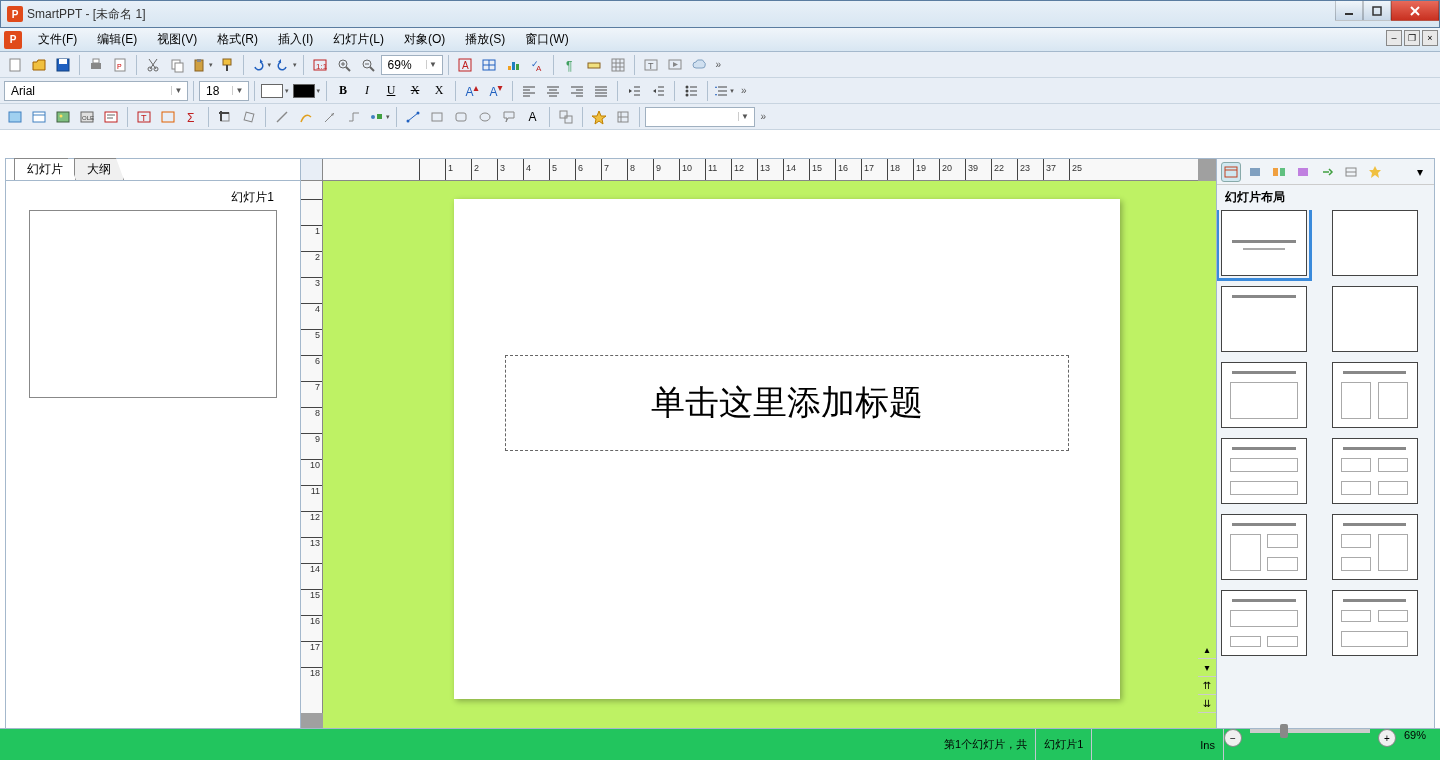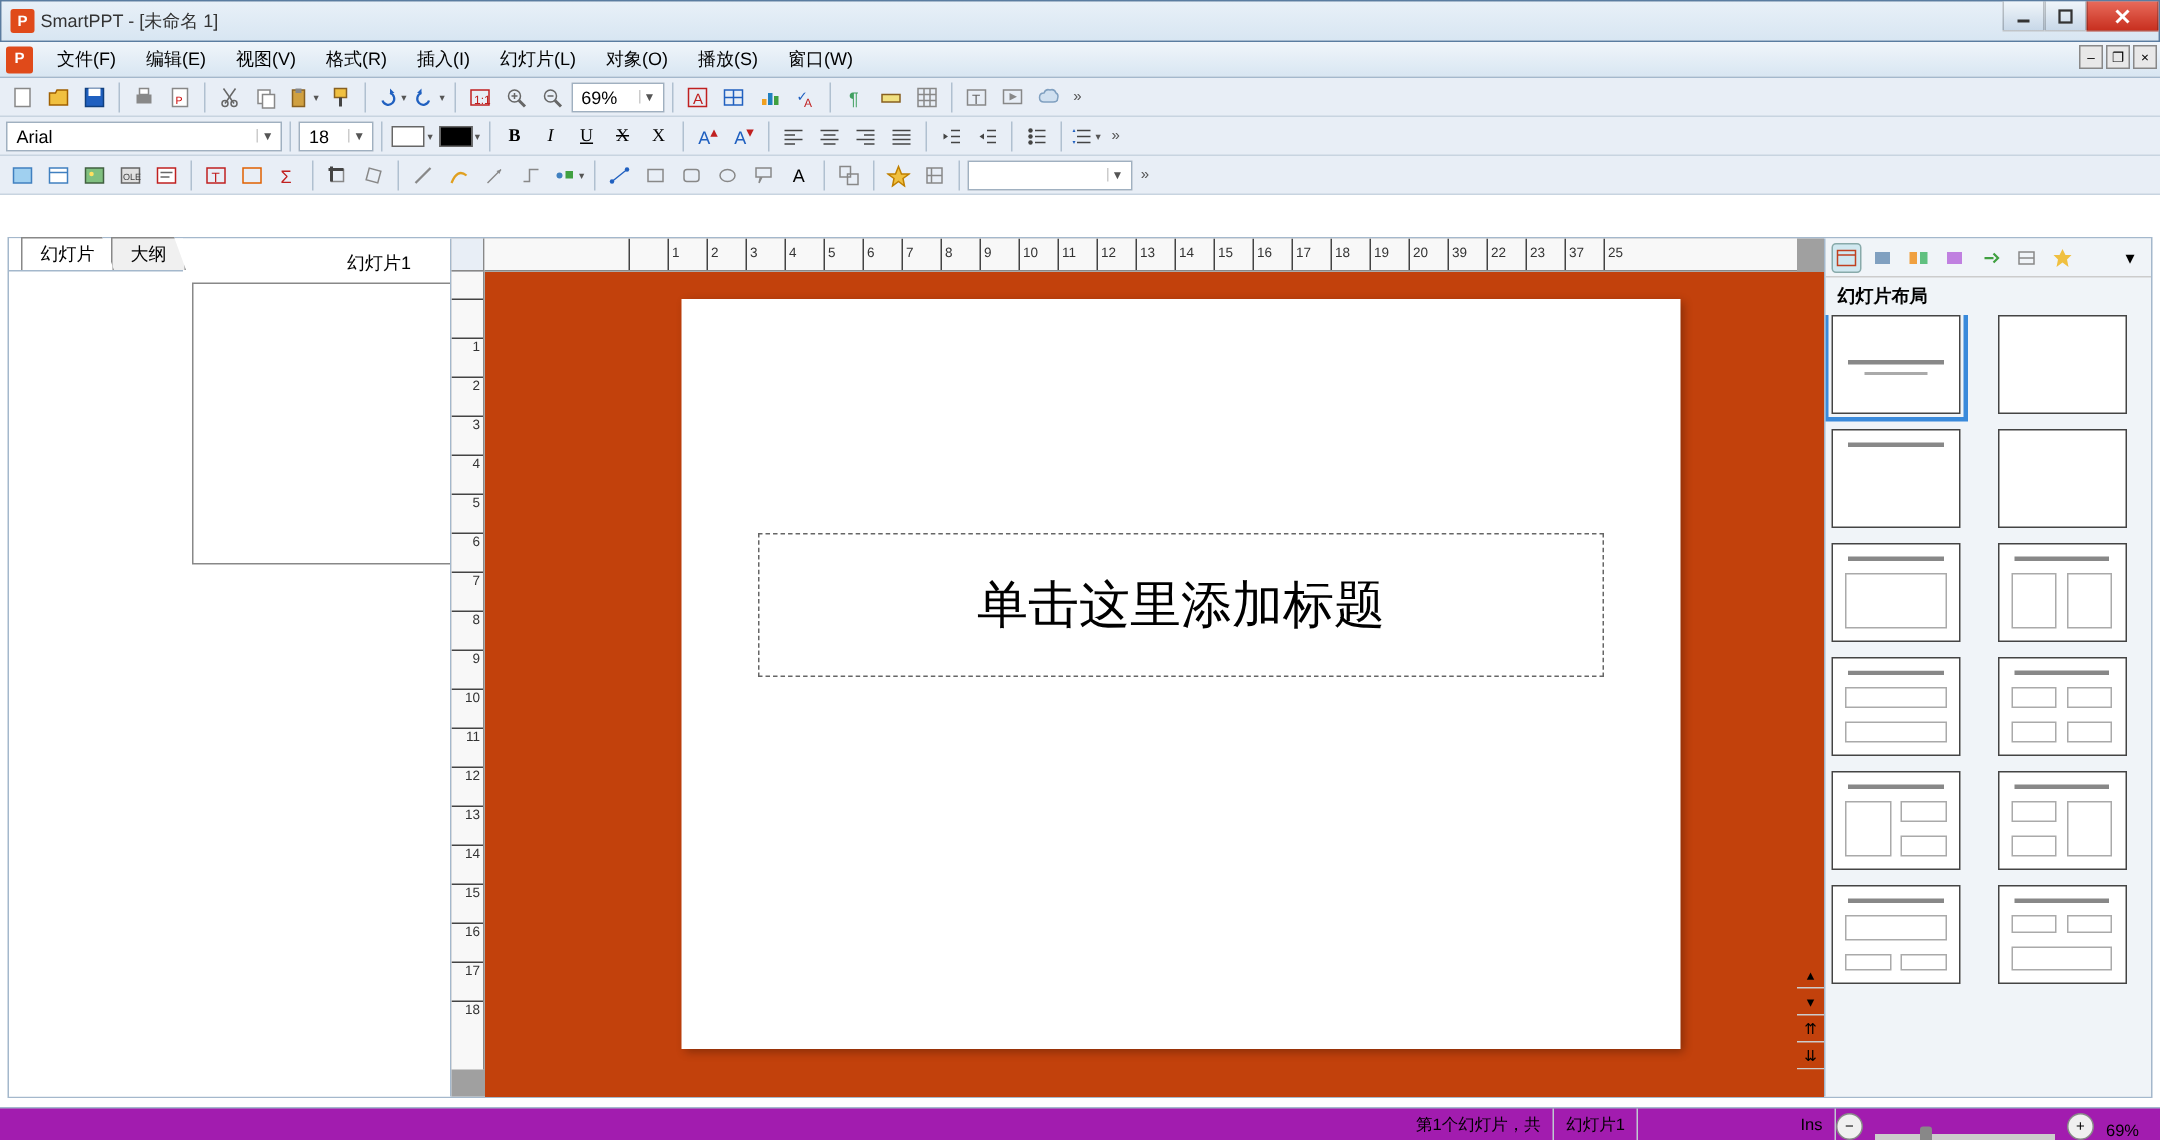--- a/index.html
+++ b/index.html
@@ -18,56 +18,56 @@
 .menubar .mdi-btn { width:16px; height:16px; border:1px solid #888; background:#e8e8e8; display:flex;align-items:center;justify-content:center;font-size:9px;}
 .toolbar { height: 26px; background: #e8eef6; border-bottom: 1px solid #c8d4e0; display: flex; align-items: center; padding: 0 4px; gap: 2px; }
 .toolbar .sep { width: 1px; height: 20px; background: #b0c0d0; margin: 0 3px; }
 .tbtn { min-width: 22px; height: 22px; display: flex; align-items: center; justify-content: center; border: 1px solid transparent; border-radius: 3px; cursor: default; position:relative;}
 .tbtn svg { display:block; }
 .tbtn.drop::after { content:"▾"; font-size:7px; color:#555; margin-left:2px;}
 .combo { height: 20px; border: 1px solid #a0b0c0; background: #fff; display: flex; align-items: center; padding: 0 2px; }
 .combo .drop { width: 14px; text-align: center; font-size: 8px; color: #555; border-left: 1px solid #ccc; }
 .chevrons { font-size:10px; color:#555; padding:0 4px; cursor:default;}
 .workspace { position: absolute; top: 158px; left: 5px; right: 5px; bottom: 28px; display: flex; border:1px solid #a4b8cc;}
-.left-panel { width: 295px; background: #fff; display: flex; flex-direction: row; border-right: 1px solid #a4b8cc; }
+.left-panel { width: 295px; background: #fff; display: flex; flex-direction: column; border-right: 1px solid #a4b8cc; }
 .left-tabs { height: 22px; display: flex; align-items: flex-end; padding-left: 8px; background:#fff; border-bottom:1px solid #a4b8cc; position:relative;}
 .left-tab { padding: 2px 12px; border: 1px solid #888; border-bottom: none; background: #f0f0f0; clip-path: polygon(0 0, calc(100% - 8px) 0, 100% 100%, 0 100%); margin-right:-2px; font-size:12px;}
 .left-tab.active { background: #fff; position:relative; z-index:1;}
 .thumb-area { flex: 1; overflow-y: auto; padding: 6px; }
 .thumb-title { text-align: right; padding: 2px 20px 2px 0; font-size:12px;}
 .thumb { width: 248px; height: 188px; border: 1px solid #888; background: #fff; margin: 2px auto; }
 .center-panel { flex: 1; display: flex; flex-direction: column; background:#a0a0a0; position:relative;}
 .ruler-corner { position:absolute; left:0; top:0; width:22px; height:22px; background:#e8eef6; border-right:1px solid #888; border-bottom:1px solid #888; z-index:2;}
 .ruler-h { position:absolute; left:22px; top:0; right:18px; height:22px; background:#f8f8f8; border-bottom:1px solid #888; z-index:2; overflow:hidden;}
 .ruler-h-inner { position:absolute; left:96px; top:0; height:100%; display:flex;}
 .ruler-h-inner .tick { width:26px; height:100%; border-left:1px solid #444; font-size:9px; color:#333; display:flex; align-items:flex-start; padding-left:2px; padding-top:4px;}
 .ruler-v { position:absolute; left:0; top:22px; bottom:18px; width:22px; background:#f8f8f8; border-right:1px solid #888; z-index:2; overflow:hidden;}
 .ruler-v-inner { position:absolute; top:18px; left:0; width:100%;}
 .ruler-v-inner .tick { height:26px; width:100%; border-top:1px solid #444; font-size:9px; color:#333; display:flex; justify-content:flex-end; padding-right:2px; padding-top:0;}
-.canvas-scroll { position:absolute; left:22px; top:22px; right:0; bottom:0; background:#c2410c; overflow:auto;padding-left:35px;}
+.canvas-scroll { position:absolute; left:22px; top:22px; right:0; bottom:0; background:#bef264; overflow:auto;padding-left:35px;}
 .canvas-scroll::-webkit-scrollbar { width:18px; height:18px;}
 .canvas-scroll::-webkit-scrollbar-track { background:#e8e8e8; border:1px solid #ccc;}
 .canvas-scroll::-webkit-scrollbar-thumb { background:#c8c8c8; border:1px solid #888;}
 .slide { width: 666px; height: 500px; background: #fff; margin: 18px auto 40px; position: relative; box-shadow: 2px 2px 6px rgba(0,0,0,0.3);}
 .ph { position:absolute; border: 1.5px dashed #666; display:flex; align-items:flex-start; justify-content:center; padding-top:12px; font-family: "SimSun", serif; color:#000;}
 .ph.title { left:51px; top:156px; width:564px; height:96px; font-size:34px; align-items:center; padding-top:0;}
 .ph.sub { left:98px; top:276px; width:468px; height:130px; font-size:22px;}
 .pan-btn { height:18px; display:flex; align-items:center; justify-content:center; font-size:10px; border-bottom:1px solid #ccc;}
 .right-panel { width: 218px; background: #f0f4f8; display: flex; flex-direction: column; border-left: 1px solid #a4b8cc;}
 .rp-tabs { height: 26px; display: flex; align-items: center; padding: 0 4px; gap: 4px; border-bottom:1px solid #ccc;}
 .rp-tab { width: 20px; height: 20px; border: 1px solid transparent; display:flex;align-items:center;justify-content:center; border-radius:3px;}
 .rp-tab.active { border-color:#8aa; background:#d0e8f0;}
 .rp-title { padding: 4px 8px; font-size: 12px; font-weight: bold; }
 .layouts { flex:1; overflow-y:auto; padding: 0 4px; display:grid; grid-template-columns: 1fr 1fr; gap:10px 12px; align-content:start;}
 .layout-item { width: 86px; height: 66px; border: 1px solid #444; background: #fff; position:relative; cursor:default;}
 .layout-item.sel { outline: 3px solid #3a8adb; outline-offset:2px;}
 .layout-item .l-title{position:absolute;left:12%;right:12%;height:3px;background:#888;}
 .layout-item .l-box{position:absolute;border:1px solid #aaa;}
 .rp-footer { padding: 4px 8px; font-size:12px; border-top:1px solid #ccc;}
-.statusbar { position: absolute; left: 0; right: 0; bottom: 0; height: 22px; background: #a21caf; border-top: 1px solid #a4b8cc; display: flex; align-items: flex-end; font-size: 11px; padding: 0 6px;}
+.statusbar { position: absolute; left: 0; right: 0; bottom: 0; height: 32px; background: #22c55e; border-top: 1px solid #a4b8cc; display: flex; align-items: flex-start; font-size: 11px; padding: 0 6px;}
 .statusbar .seg { padding: 0 8px; border-right: 1px solid #c0c8d0; height:100%; display:flex; align-items:center;}
 .statusbar .spacer { flex:1;}
 .zoom-slider { width:120px; height:4px; background:#ccc; position:relative; margin:0 8px;}
 .zoom-slider .handle { width:8px; height:14px; background:#888; position:absolute; left:30px; top:-5px; border-radius:2px;}
 .zbtn { width:18px;height:18px; border-radius:50%; border:1px solid #888; display:flex;align-items:center;justify-content:center; font-size:10px; background:#f0f0f0;}
 
 .swatch { width:22px; height:14px; border:1px solid #666;}
 .color-black { background:#000;}
 .color-white { background:#fff;}
 </style>

